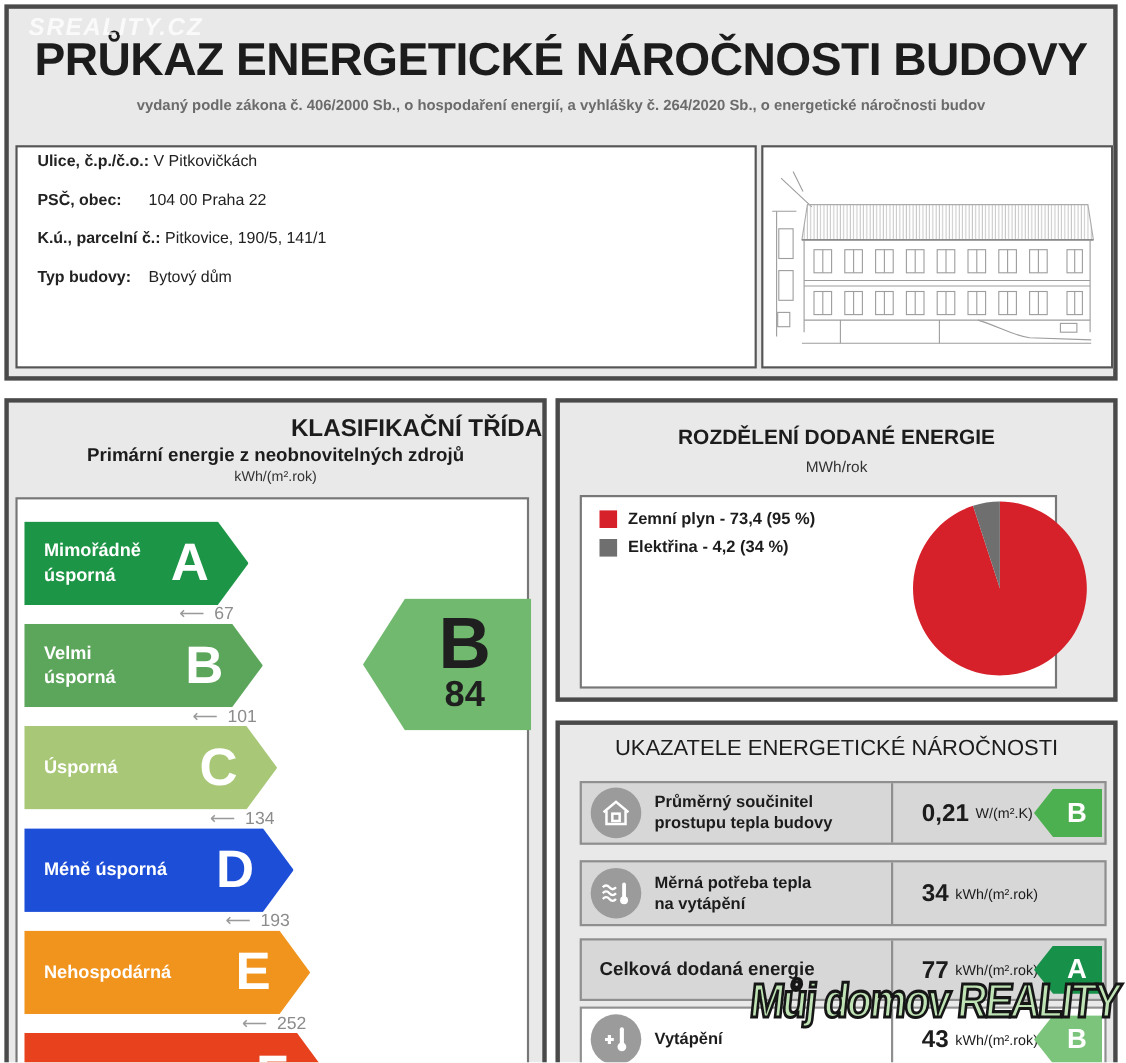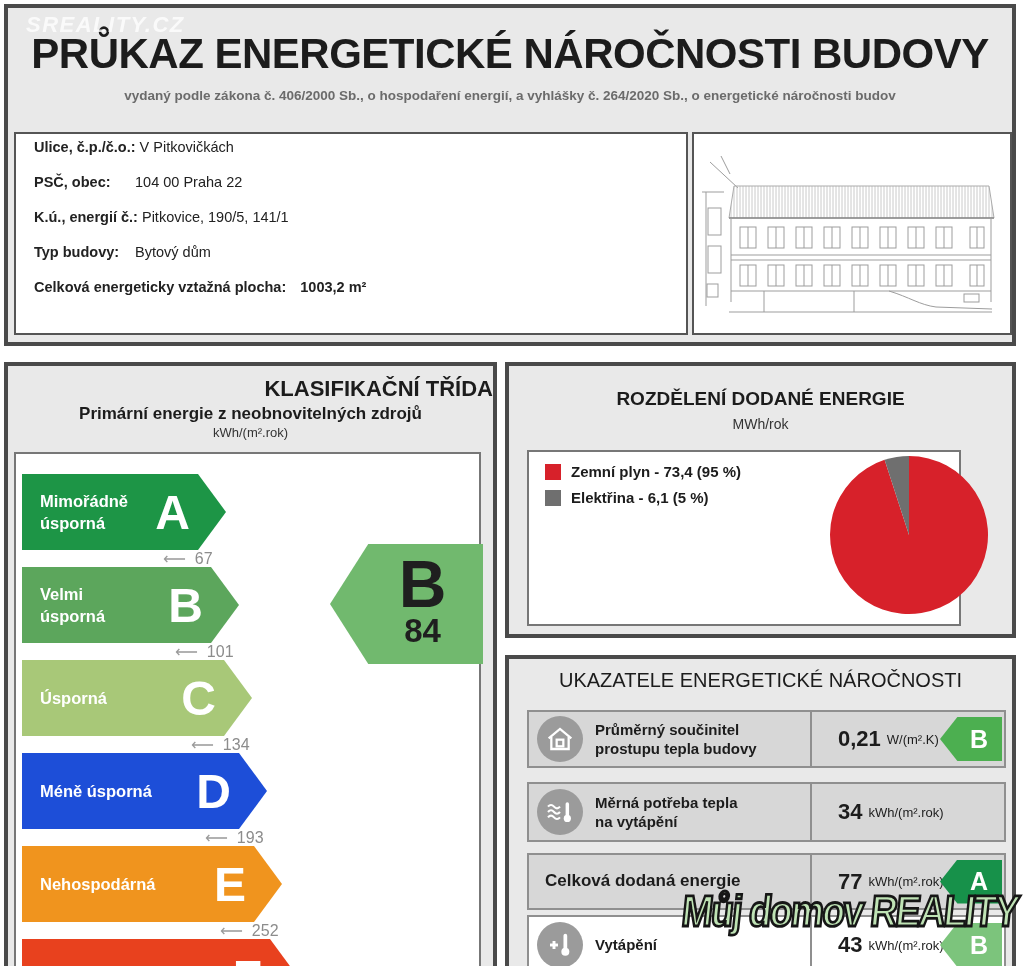--- a/index.html
+++ b/index.html
@@ -102,29 +102,26 @@
     <div class="info-box">
       <div class="info-row">
         <span class="info-label">Ulice, č.p./č.o.:</span>
         <span class="info-value">V Pitkovičkách</span>
       </div>
       <div class="info-row">
         <span class="info-label">PSČ, obec:</span>
         <span class="info-value">104 00 Praha 22</span>
       </div>
       <div class="info-row">
-        <span class="info-label">K.ú., energií č.:</span>
+        <span class="info-label">K.ú., parcelní č.:</span>
         <span class="info-value">Pitkovice, 190/5, 141/1</span>
       </div>
       <div class="info-row">
         <span class="info-label">Typ budovy:</span>
         <span class="info-value">Bytový dům</span>
-      </div>
-      <div class="info-row info-area">
-        <span class="info-label">Celková energeticky vztažná plocha:</span><span class="info-value">1003,2 m²</span>
       </div>
     </div>
 
     <div class="bldg-box">
       <svg viewBox="0 0 316 199">
         <defs>
           <pattern id="hatch" width="3" height="8" patternUnits="userSpaceOnUse">
             <path d="M1 0 L1 8" stroke="#bdbdbd" stroke-width="0.8"></path>
           </pattern>
         </defs>
@@ -289,21 +286,21 @@
     <h2 class="pie-title">ROZDĚLENÍ DODANÉ ENERGIE</h2>
     <div class="pie-unit">MWh/rok</div>
     <div class="pie-box">
       <div class="legend">
         <div class="legend-item">
           <span class="swatch" style="background: rgb(215, 33, 42);"></span>
           <span>Zemní plyn - 73,4 (95 %)</span>
         </div>
         <div class="legend-item">
           <span class="swatch" style="background: rgb(111, 111, 111);"></span>
-          <span>Elektřina - 6,1 (5 %)</span>
+          <span>Elektřina - 4,2 (34 %)</span>
         </div>
       </div>
       <svg class="pie-svg" width="160" height="160" viewBox="-80 -80 160 160">
         <path id="pie-main" d="M0 0 L0 -79 A 79 79 0 1 1 -24.41 -75.13 Z" fill="#d7212a"></path>
         <path id="pie-minor" d="M0 0 L-24.41 -75.13 A 79 79 0 0 1 0 -79 Z" fill="#6f6f6f"></path>
       </svg>
     </div>
   </section>
 
   <section class="ind-panel">

